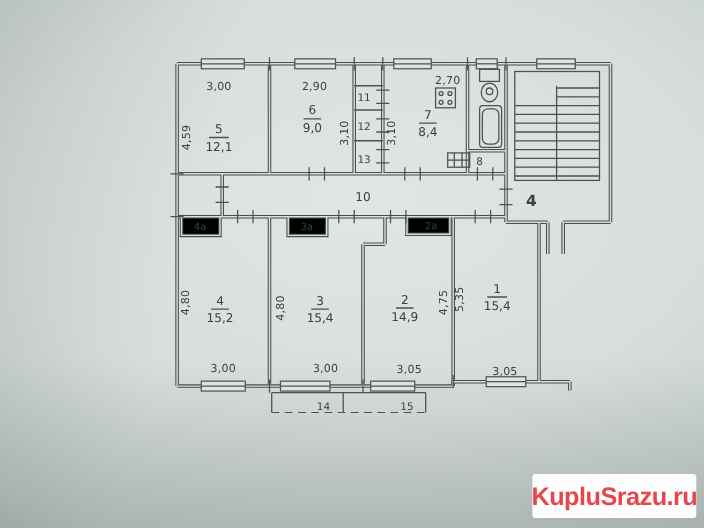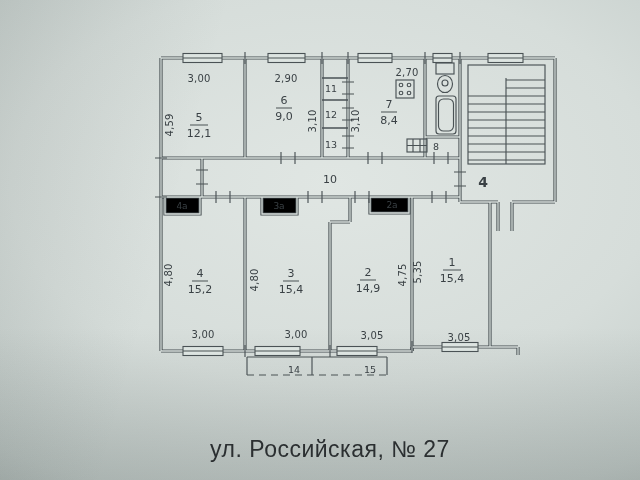--- a/index.html
+++ b/index.html
@@ -201,16 +201,18 @@
       <text class="dim" transform="rotate(-90 173 125)" x="173" y="125">4,59</text>
       <text class="dim" transform="rotate(-90 316 121)" x="316" y="121">3,10</text>
       <text class="dim" transform="rotate(-90 359 121)" x="359" y="121">3,10</text>
       <text class="dim" transform="rotate(-90 172 275)" x="172" y="275">4,80</text>
       <text class="dim" transform="rotate(-90 258 280)" x="258" y="280">4,80</text>
       <text class="dim" transform="rotate(-90 406 275)" x="406" y="275">4,75</text>
       <text class="dim" transform="rotate(-90 421 272)" x="421" y="272">5,35</text>
     </g>
   </svg>
 
-  <div id="caption">ул. Российская, № 27</div>
-
+
+  <div id="watermark">
+    <span>KupluSrazu.ru</span>
+  </div>
 
 </div>
 
 </body></html>

